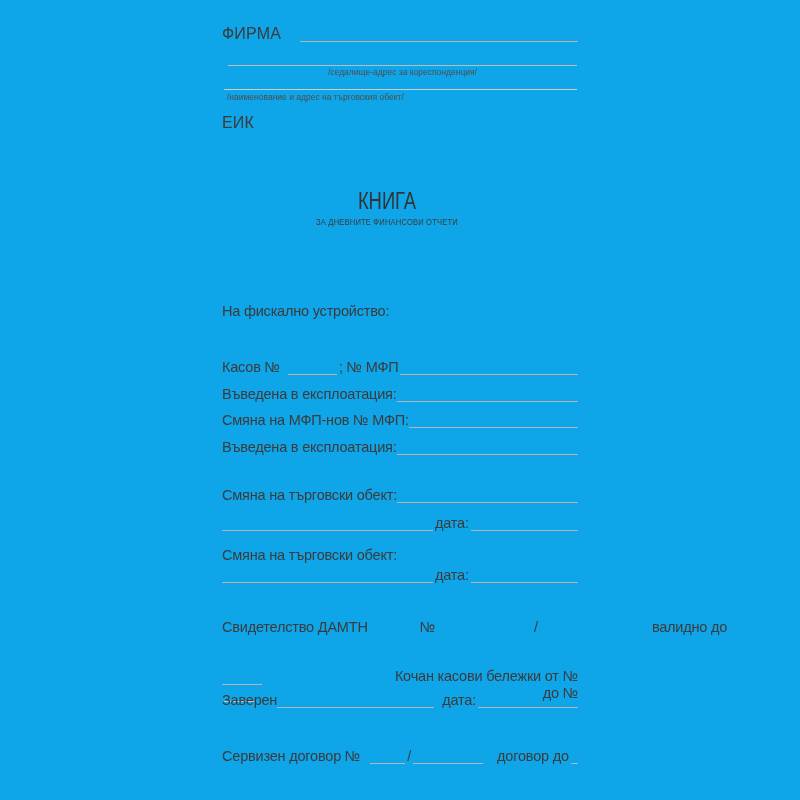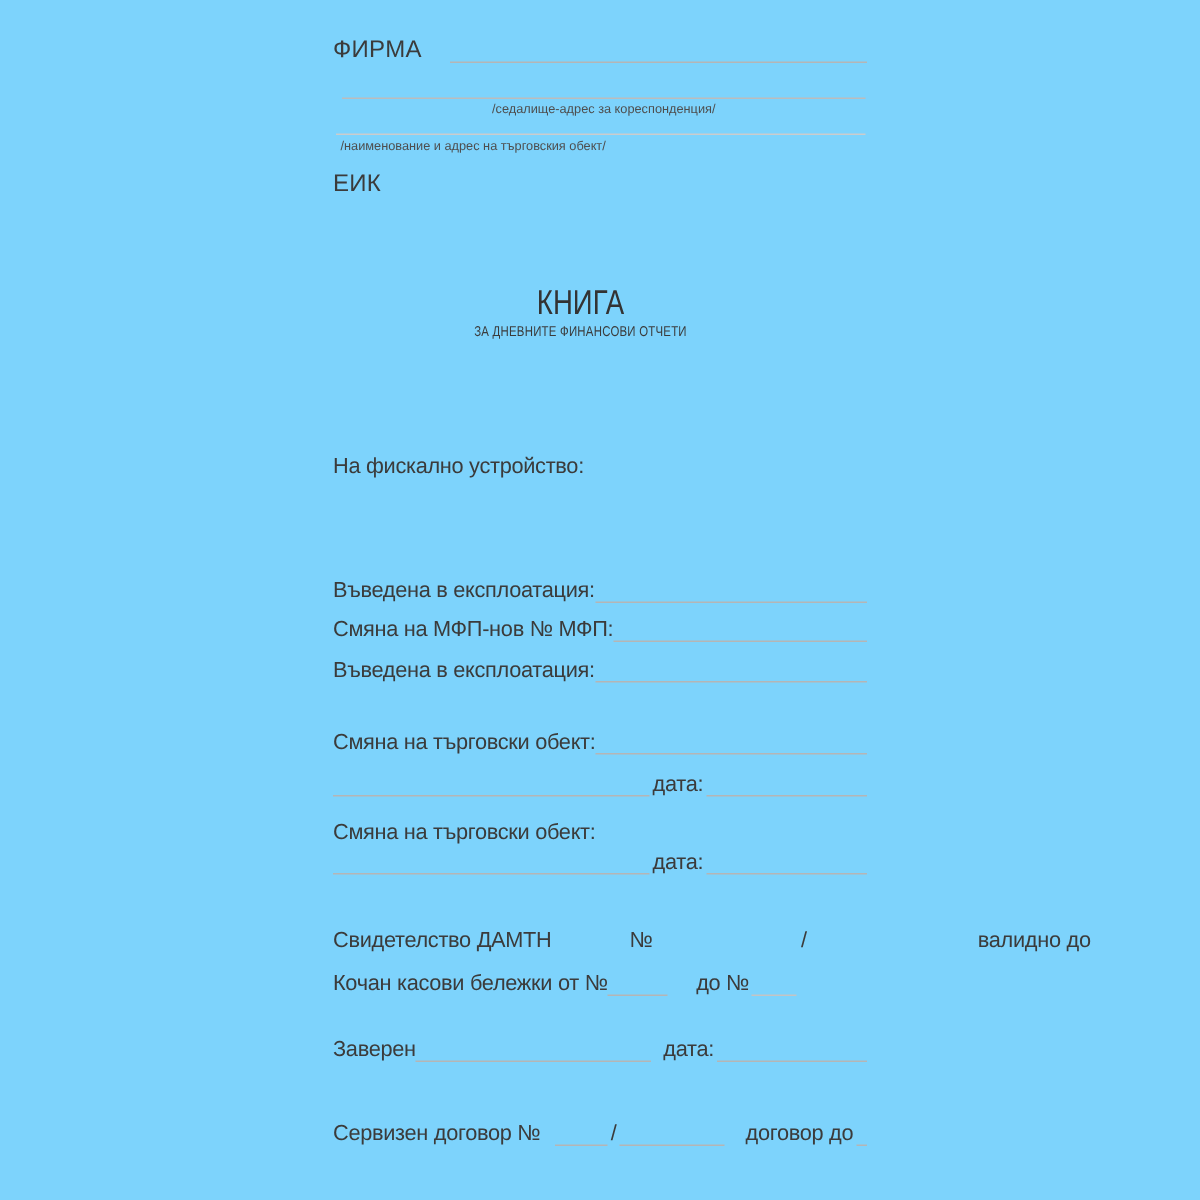--- a/index.html
+++ b/index.html
@@ -1,18 +1,18 @@
 <!DOCTYPE html>
 <html><head>
 <meta charset="utf-8">
 <style>
   html,body { margin:0; padding:0; background:#ffffff; }
   .page {
     position:relative; width:800px; height:800px;
-    background:#7dd3fc; overflow:hidden;
+    background:#0ea5e9; overflow:hidden;
     font-family:"Liberation Sans", sans-serif;
     color:#3b3b3b;
   }
   .row {
     position:absolute; left:222px; width:356px; height:16px;
     display:flex; align-items:flex-end;
     font-size:14.5px; letter-spacing:-0.2px; line-height:16px;
   }
   .row .lbl { display:block; line-height:16px; white-space:nowrap; }
   .big { font-size:16px; letter-spacing:0.2px; }
@@ -40,21 +40,21 @@
   .r-model   { top:332px; }
   .r-kasov   { top:359px; }
   .r-vav1    { top:386px; }
   .r-mfp     { top:412px;justify-content:center; }
   .r-vav2    { top:439px; }
   .r-obekt1  { top:487px; }
   .r-data1   { top:515px; }
   .r-obekt2  { top:547px; }
   .r-data2   { top:567px; }
   .r-svid    { top:619px;gap:44px; }
-  .r-kochan  { top:648px; }
+  .r-kochan  { top:668px;flex-direction:column; }
   .r-zaveren { top:692px; }
   .r-serviz  { top:748px; }
 </style>
 </head>
 <body>
 
 <div class="page">
 
   <div class="row r-firma">
     <span class="lbl big">ФИРМА</span>
@@ -74,20 +74,26 @@
   <div class="title-wrap">
     <div class="title-main">КНИГА</div>
     <div class="title-sub">ЗА ДНЕВНИТЕ ФИНАНСОВИ ОТЧЕТИ</div>
   </div>
 
   <div class="row r-intro">
     <span class="lbl">На фискално устройство:</span>
   </div>
 
 
+  <div class="row r-kasov">
+    <span class="lbl">Касов №</span>
+    <span class="fill" style="margin-left:8px; width:49px;"></span>
+    <span class="lbl" style="margin-left:2px;">; № МФП</span>
+    <span class="fill grow" style="margin-left:2px;"></span>
+  </div>
 
   <div class="row r-vav1">
     <span class="lbl">Въведена в експлоатация:</span>
     <span class="fill grow"></span>
   </div>
 
   <div class="row r-mfp">
     <span class="lbl">Смяна на МФП-нов № МФП:</span>
     <span class="fill grow"></span>
   </div>

